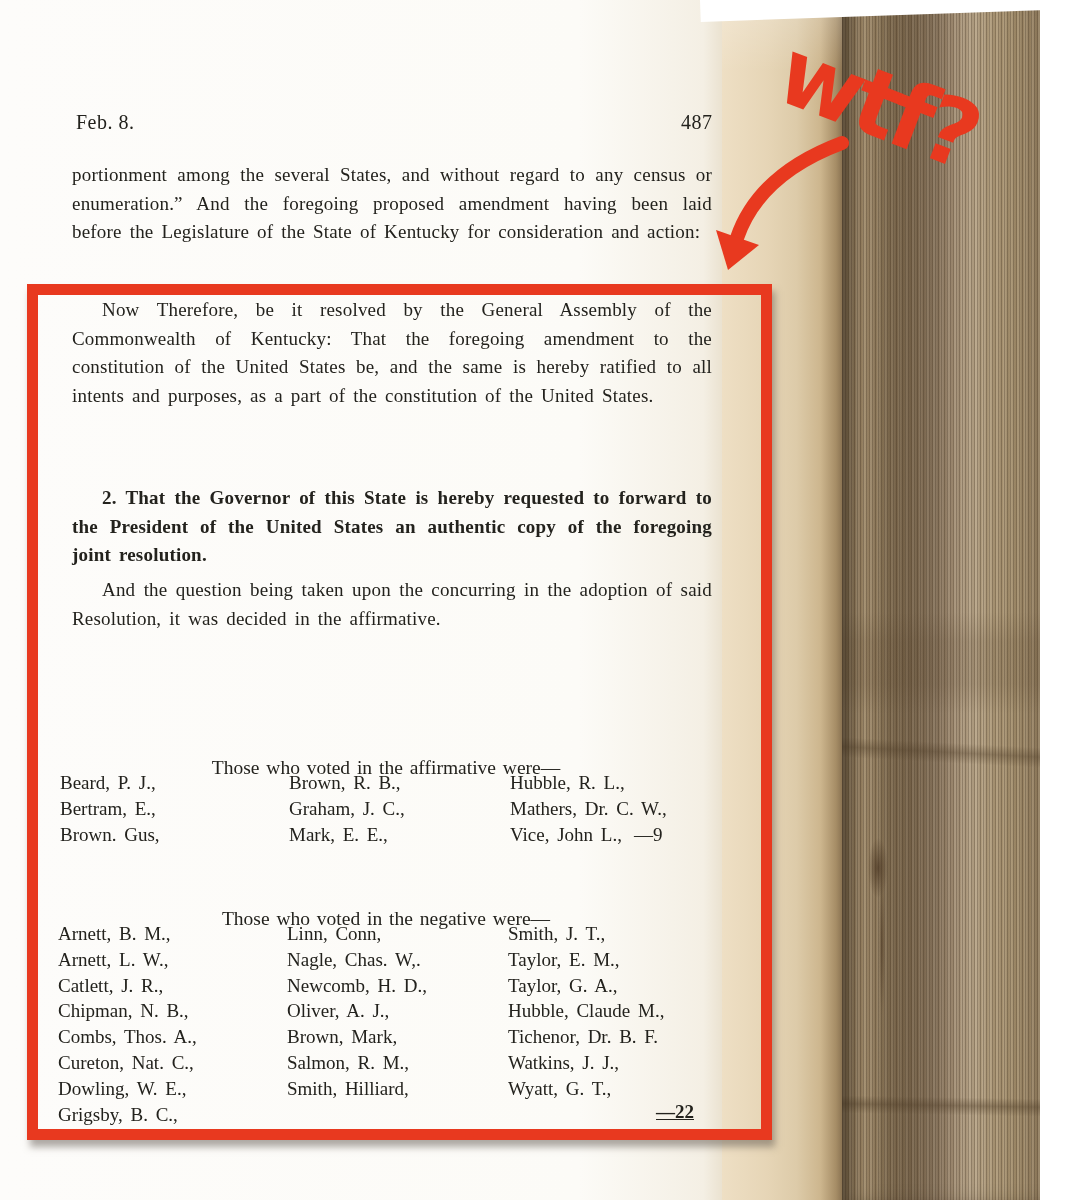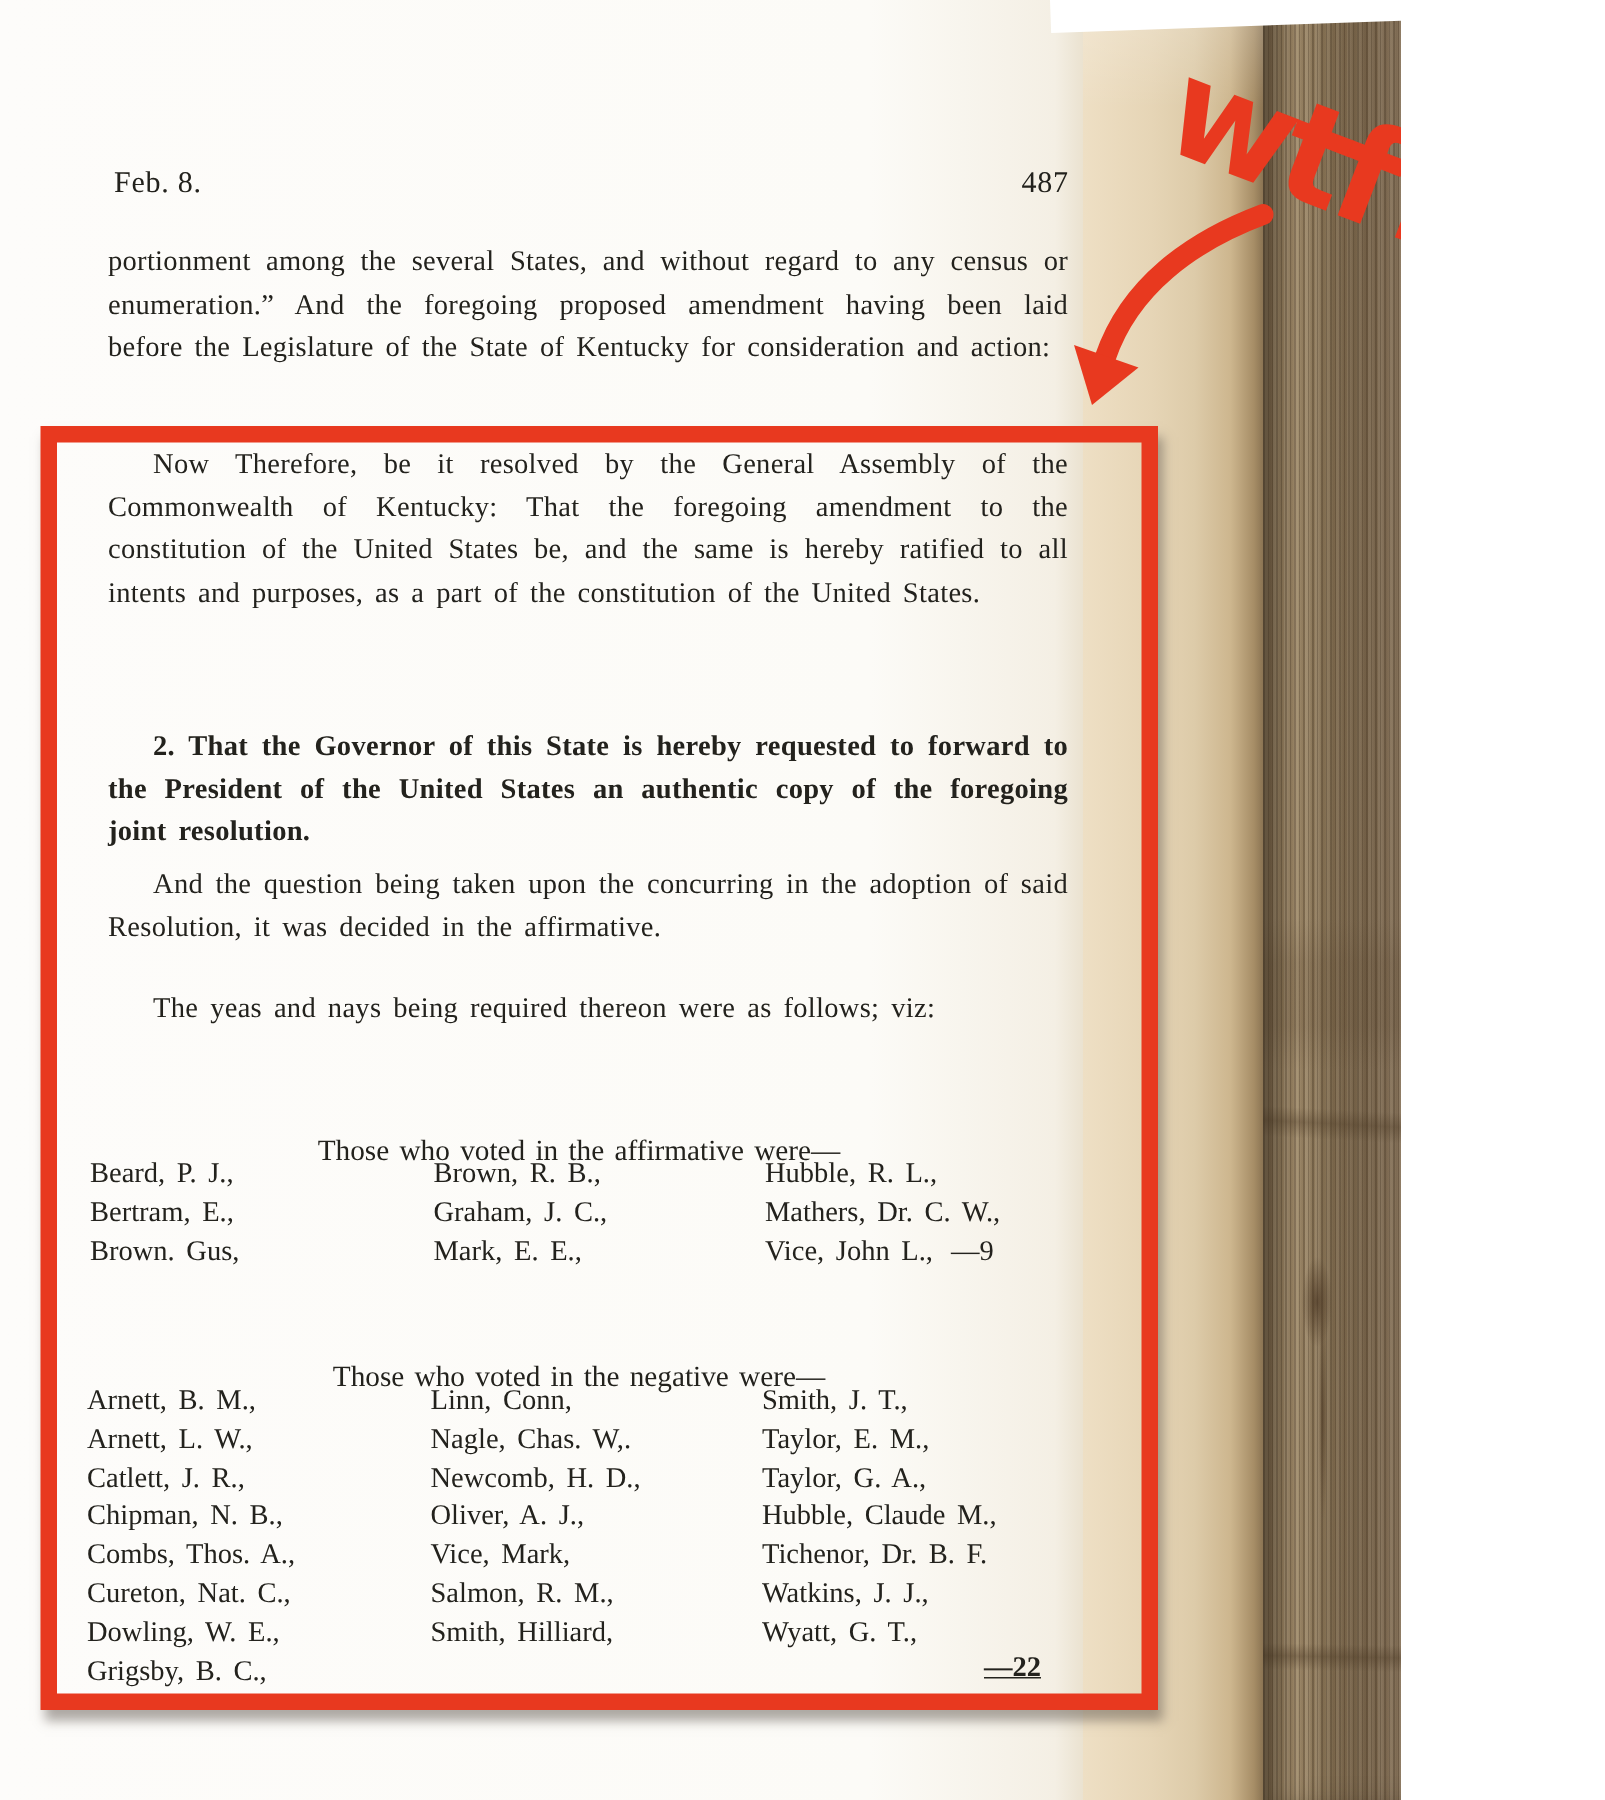--- a/index.html
+++ b/index.html
@@ -1,17 +1,17 @@
 <!DOCTYPE html>
 <html><head>
 <meta charset="utf-8">
 <style>
   html,body { margin:0; padding:0; background:#ffffff; }
   .stage {
-    position:relative; width:934px; height:1200px; overflow:hidden;
+    position:relative; width:1040px; height:1200px; overflow:hidden;
     background:#fcfbf8; font-family:"Liberation Serif", serif; color:#23221d;
   }
 
   
   .scan-page {
     position:absolute; left:0; top:0; width:725px; height:1200px;
     background:linear-gradient(90deg,#fdfcfa 0%,#fcfbf7 80%,#f4efe4 97%,#e9e0cd 100%);
     z-index:1;
   }
 
@@ -88,21 +88,20 @@
   <div class="print hdr" style="left:76px; top:111px;">Feb. 8.</div>
   <div class="print hdr" style="left:681px; top:111px;">487</div>
 
   <div class="print para" style="left:72px; top:161px;">portionment among the several States, and without regard to any census or enumeration.”  And the foregoing proposed amendment having been laid before the Legislature of the State of Kentucky for consideration and action:</div>
 
   <div class="highlight-box"></div>
 
   <div class="print para indent" style="left:72px; top:296px;">Now Therefore, be it resolved by the General Assembly of the Commonwealth of Kentucky:  That the foregoing amendment to the constitution of the United States be, and the same is hereby ratified to all intents and purposes, as a part of the constitution of the United States.</div>
   <div class="print para indent" style="left:72px; top:484px;font-weight:bold;">2. That the Governor of this State is hereby requested to forward to the President of the United States an authentic copy of the foregoing joint resolution.</div>
   <div class="print para indent" style="left:72px; top:576px;">And the question being taken upon the concurring in the adoption of said Resolution, it was decided in the affirmative.</div>
-  <div class="print para indent" style="left:72px; top:659px;">The yeas and nays being required thereon were as follows; viz:</div>
 
   <div class="print vote-heading" style="left:36px; top:720px;">Those who voted in the affirmative were—</div>
   <div class="print name-col" style="left:60px; top:770px;">
     <div>Beard, P. J.,</div>
     <div>Bertram, E.,</div>
     <div>Brown. Gus,</div>
   </div>
   <div class="print name-col" style="left:289px; top:770px;">
     <div>Brown, R. B.,</div>
     <div>Graham, J. C.,</div>
@@ -124,21 +123,21 @@
     <div>Combs, Thos. A.,</div>
     <div>Cureton, Nat. C.,</div>
     <div>Dowling, W. E.,</div>
     <div>Grigsby, B. C.,</div>
   </div>
   <div class="print name-col" style="left:287px; top:921px;">
     <div>Linn, Conn,</div>
     <div>Nagle, Chas. W,.</div>
     <div>Newcomb, H. D.,</div>
     <div>Oliver, A. J.,</div>
-    <div>Vice, Mark,</div>
+    <div>Brown, Mark,</div>
     <div>Salmon, R. M.,</div>
     <div>Smith, Hilliard,</div>
   </div>
   <div class="print name-col" style="left:508px; top:921px;">
     <div>Smith, J. T.,</div>
     <div>Taylor, E. M.,</div>
     <div>Taylor, G. A.,</div>
     <div>Hubble, Claude M.,</div>
     <div>Tichenor, Dr. B. F.</div>
     <div>Watkins, J. J.,</div>

